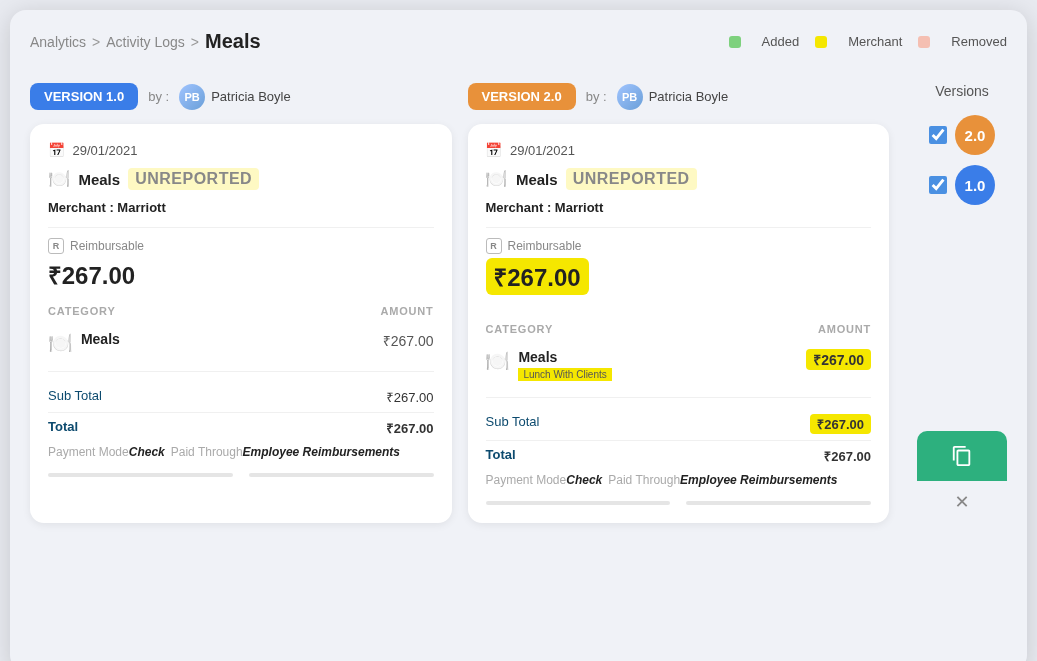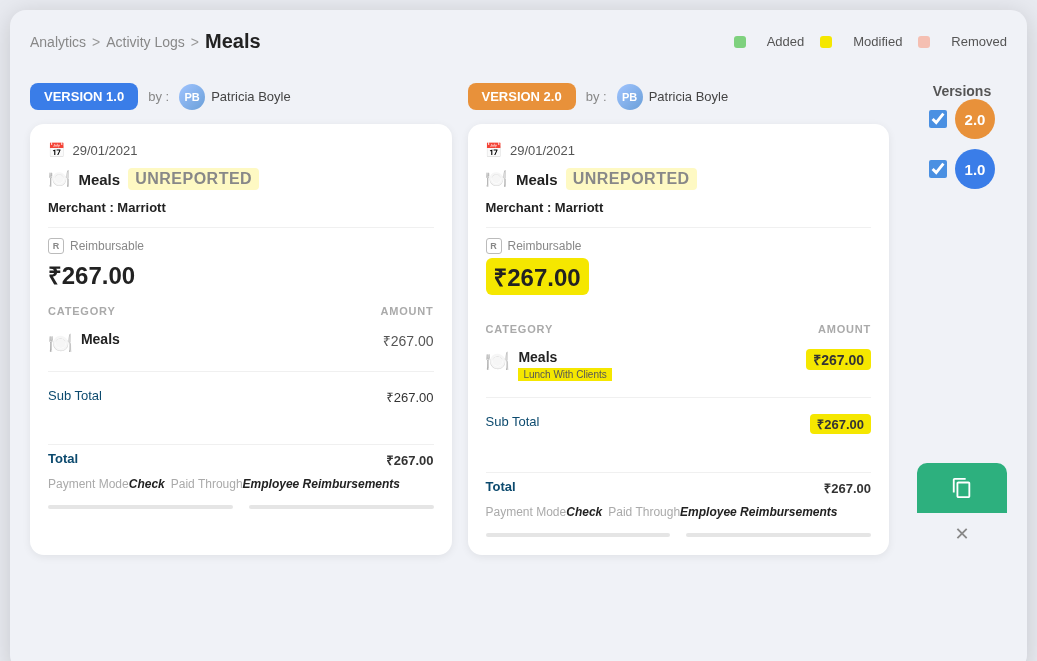--- a/index.html
+++ b/index.html
@@ -62,22 +62,22 @@
     .versions-panel {
       width: 90px;
       display: flex;
       flex-direction: column;
       align-items: center;
       flex-shrink: 0;
     }
     .versions-title {
       font-size: 14px;
       color: #555;
-      margin-bottom: 0;
-      font-weight: 700;
+      margin-bottom: 16px;
+      font-weight: 400;
       text-align: right;
     }
     .version-row {
       display: flex;
       align-items: center;
       gap: 8px;
       margin-bottom: 10px;
     }
     .version-checkbox {
       width: 18px; height: 18px;
@@ -291,21 +291,20 @@
     .subtotal-row .val.highlighted, .total-row .val.highlighted {
       background: #f5e700;
       border-radius: 4px;
       padding: 1px 7px;
       color: #333;
       font-weight: 600;
     }
     .total-row {
       font-weight: 600;
       border-top: 1px solid #f0f0f0;
-      margin-top: 32px;
     }
     .payment-section {
       margin-top: 2px;
       display: flex;
       flex-direction: row;
       gap: 6px;
     }
     .payment-row {
       display: flex;
       justify-content: space-between;
@@ -368,21 +367,21 @@
       <span class="sep">&gt;</span>
       <span class="current">Meals</span>
     </div>
     <div class="legend">
       <div class="legend-item">
         <div class="legend-dot" style="background:#7ed17e;"></div>
         <span>Added</span>
       </div>
       <div class="legend-item">
         <div class="legend-dot" style="background:#f5e700;"></div>
-        <span>Modified</span>
+        <span>Merchant</span>
       </div>
       <div class="legend-item">
         <div class="legend-dot" style="background:#f5bfb2;"></div>
         <span>Removed</span>
       </div>
     </div>
   </div>
 
   <div class="main-content">
 

